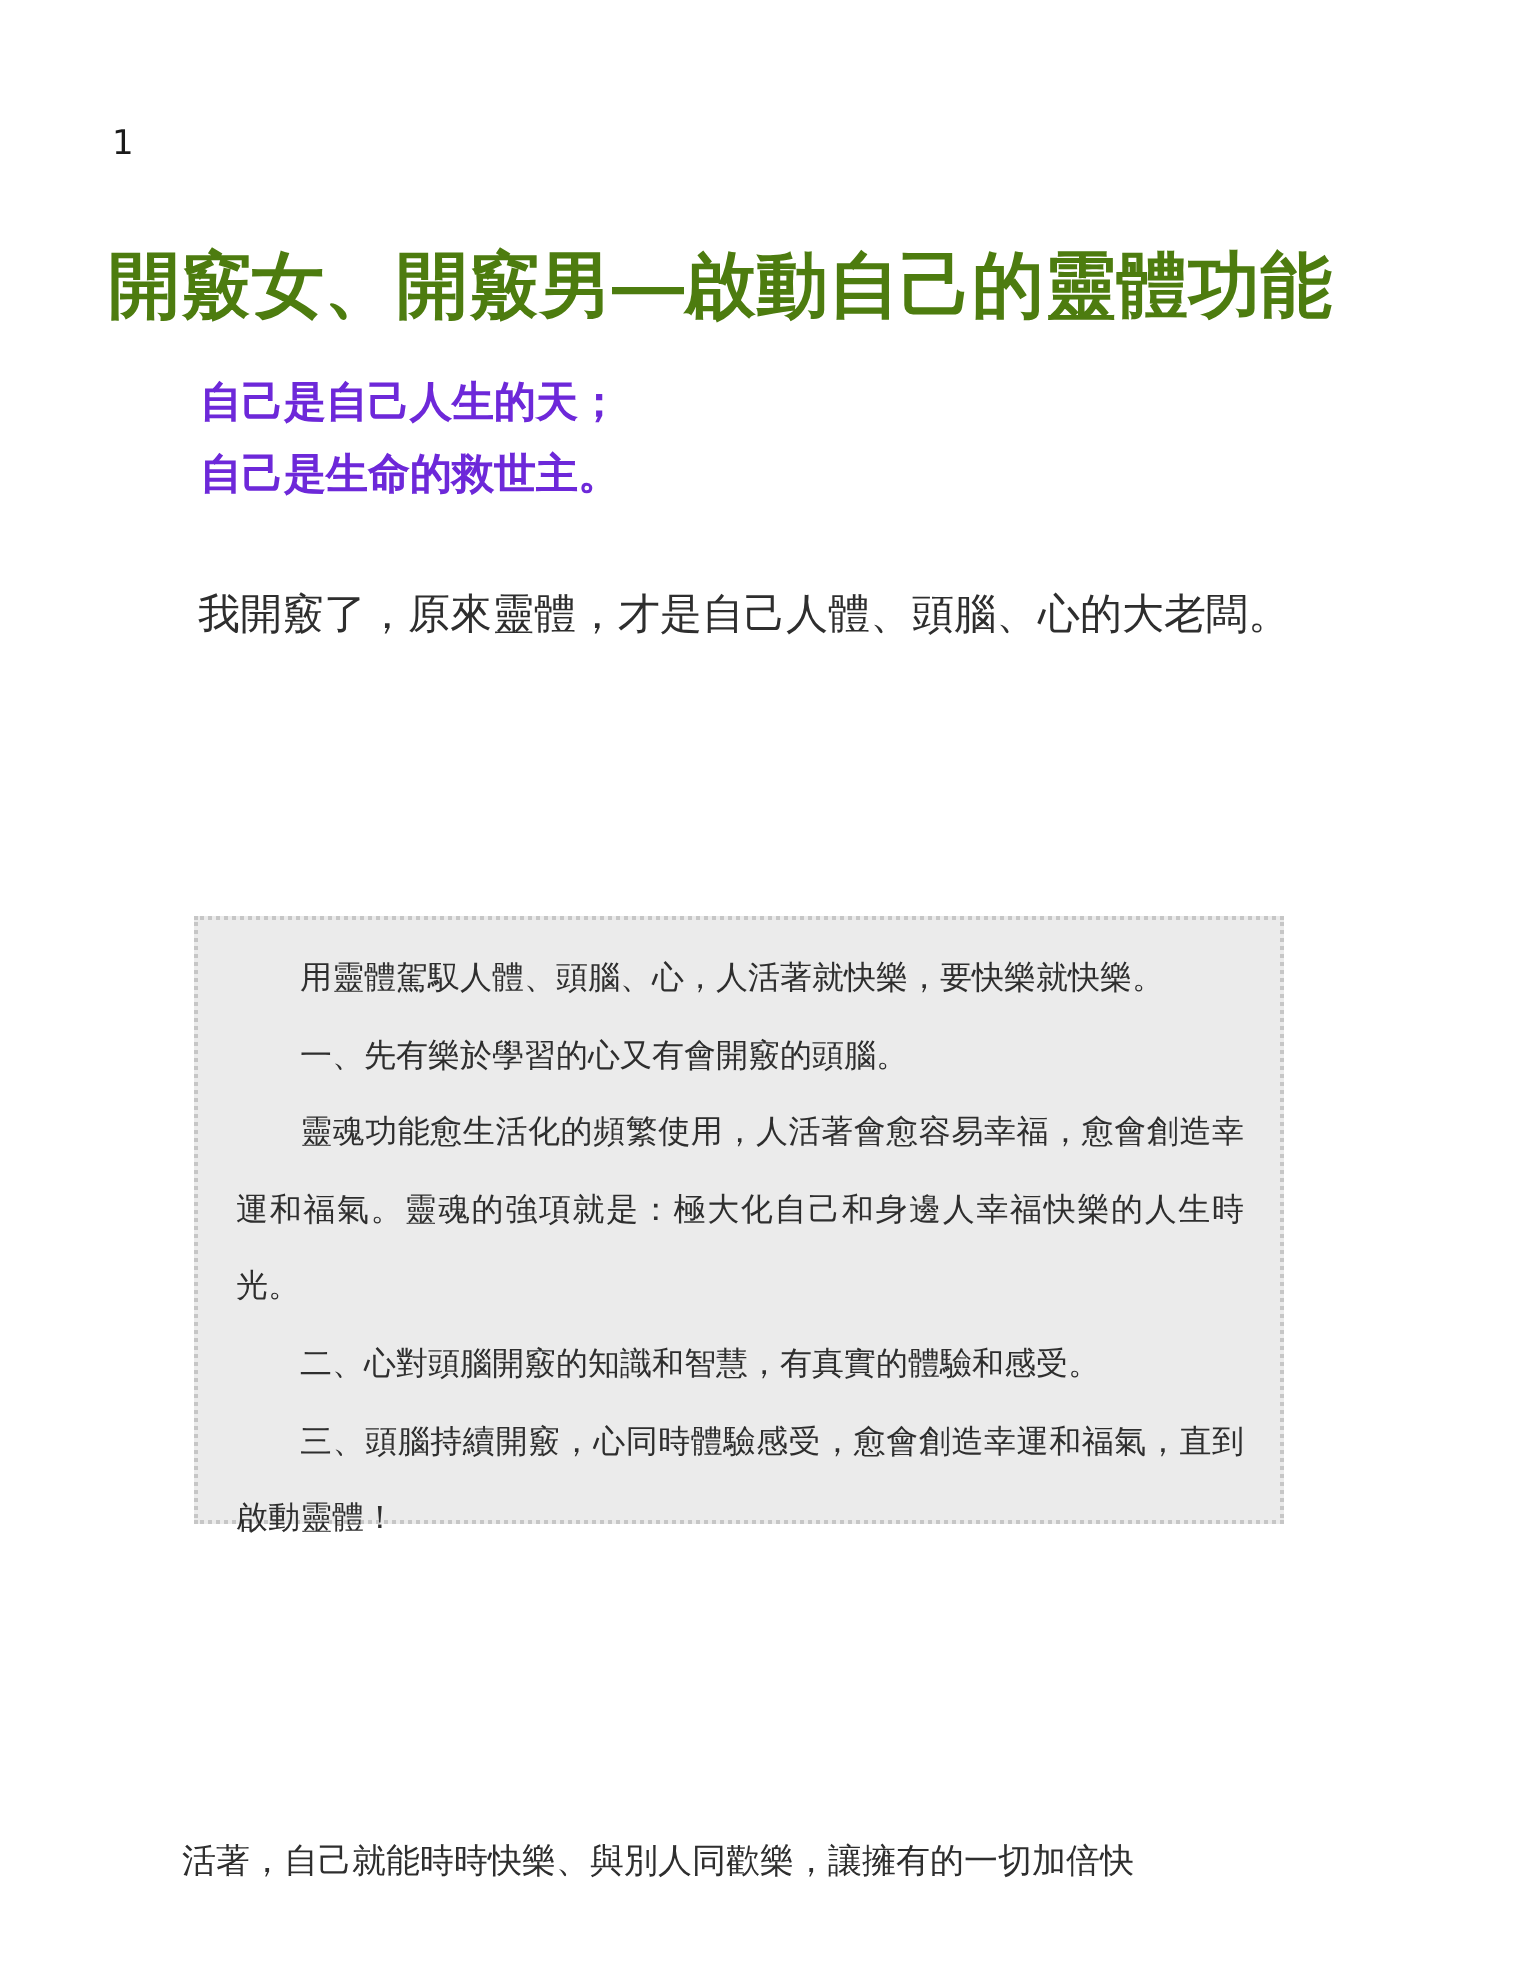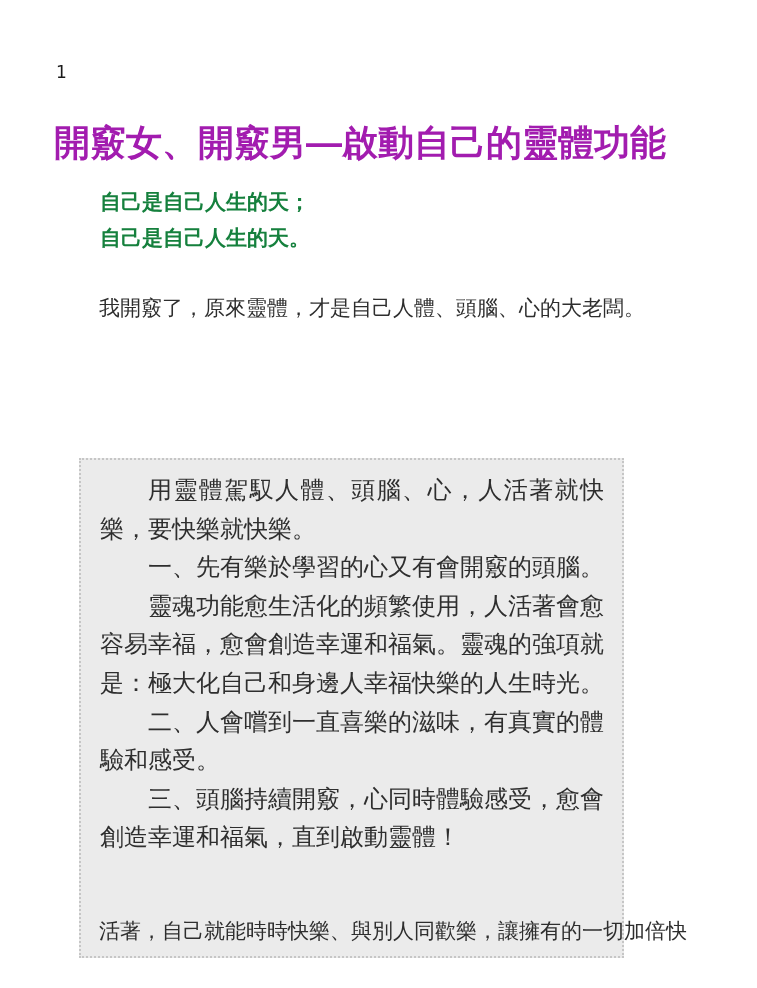--- a/index.html
+++ b/index.html
@@ -25,99 +25,99 @@
     font-family: "DejaVu Sans", sans-serif;
   }
   .doc-title {
     position: absolute;
     left: 54px;
     top: 98px;
     width: 660px;
     font-size: 36px;
     line-height: 42px;
     font-weight: 900;
-    color: #a21caf;
+    color: #4d7c0f;
     letter-spacing: 0px;
     white-space: nowrap;
   }
   .epigraph {
     position: absolute;
     left: 100px;
     top: 184px;
     width: 560px;
     font-size: 21px;
     line-height: 36px;
     font-weight: bold;
-    color: #15803d;
+    color: #6d28d9;
   }
   .body-block {
     position: absolute;
     left: 57px;
     top: 289px;
     width: 652px;
     font-size: 21px;
     line-height: 38px;
     text-align: justify;
   }
   .body-block p,
   .closing-block p {
     margin: 0;
     text-indent: 2em;
   }
   .quote-box {
     position: absolute;
-    left: 79px;
+    left: 97px;
     top: 458px;
     width: 545px;
-    height: 500px;
+    height: 304px;
     box-sizing: border-box;
     background: #ebebeb;
     border: 2px dotted #c6c6c6;
     padding: 11px 18px 0 19px;
-    font-size: 24px;
+    font-size: 16px;
     line-height: 38.6px;
     text-align: justify;
   }
   .quote-box p {
     margin: 0;
     text-indent: 2em;
   }
   .closing-block {
     position: absolute;
     left: 57px;
     top: 912px;
     width: 652px;
-    font-size: 21px;
+    font-size: 17px;
     line-height: 38px;
     text-align: justify;
   }
 </style>
 </head>
 <body>
 
 <div class="page">
 
   <div class="page-number">1</div>
 
   <h1 class="doc-title">開竅女、開竅男—啟動自己的靈體功能</h1>
 
   <div class="epigraph">
     <div>自己是自己人生的天；</div>
-    <div>自己是自己人生的天。</div>
+    <div>自己是生命的救世主。</div>
   </div>
 
   <div class="body-block">
     <p>我開竅了，原來靈體，才是自己人體、頭腦、心的大老闆。</p>
   </div>
 
   <div class="quote-box">
     <p>用靈體駕馭人體、頭腦、心，人活著就快樂，要快樂就快樂。</p>
     <p>一、先有樂於學習的心又有會開竅的頭腦。</p>
     <p>靈魂功能愈生活化的頻繁使用，人活著會愈容易幸福，愈會創造幸運和福氣。靈魂的強項就是：極大化自己和身邊人幸福快樂的人生時光。</p>
-    <p>二、人會嚐到一直喜樂的滋味，有真實的體驗和感受。</p>
+    <p>二、心對頭腦開竅的知識和智慧，有真實的體驗和感受。</p>
     <p>三、頭腦持續開竅，心同時體驗感受，愈會創造幸運和福氣，直到啟動靈體！</p>
   </div>
 
   <div class="closing-block">
     <p>活著，自己就能時時快樂、與別人同歡樂，讓擁有的一切加倍快</p>
   </div>
 
 </div>
 
 </body></html>

